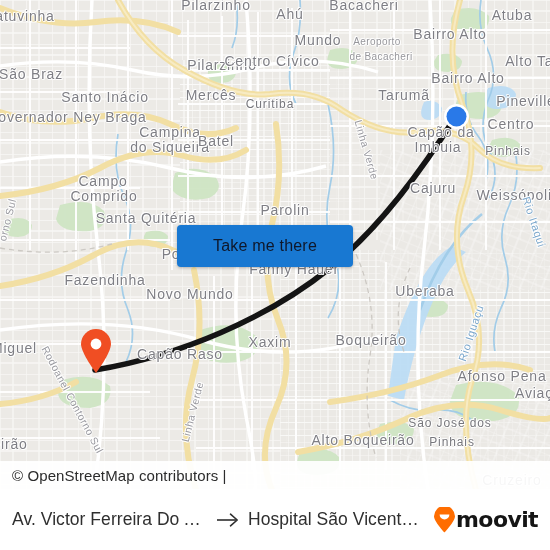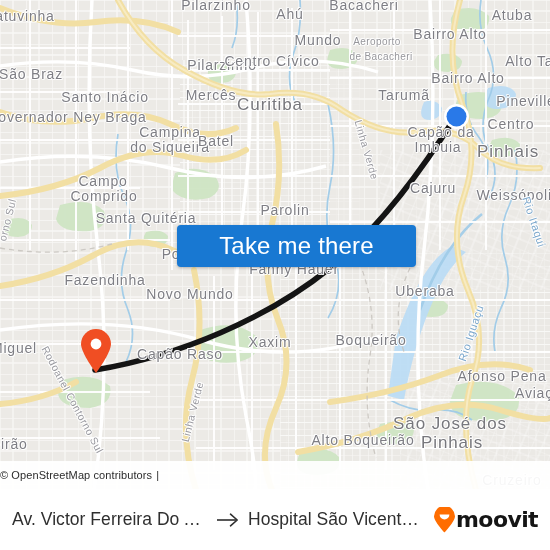--- a/index.html
+++ b/index.html
@@ -35,21 +35,21 @@
     white-space: pre;
     line-height: 1.12;
     text-shadow:
        1px 0 0 rgba(255,255,255,.85), -1px 0 0 rgba(255,255,255,.85),
        0 1px 0 rgba(255,255,255,.85), 0 -1px 0 rgba(255,255,255,.85),
        1px 1px 0 rgba(255,255,255,.85), -1px -1px 0 rgba(255,255,255,.85);
     transform: translate(-50%, -50%);
     pointer-events: none;
   }
   .map-label.city {
-    font-size: 17px;
+    font-size: 12px;
     color: #77777c;
     letter-spacing: 0.9px;
   }
   .map-label.town {
     font-size: 14px;
     color: #7e7e84;
     letter-spacing: 0.8px;
   }
   .map-label.small {
     font-size: 10px;
@@ -69,42 +69,42 @@
 
   
   .marker { position: absolute; pointer-events: auto; }
   #origin-pin { left: 79px; top: 328px; width: 34px; height: 46px; }
   #dest-dot   { left: 443px; top: 103px; width: 27px; height: 27px; }
 
   
   #take-me-there {
     position: absolute;
     left: 177px; top: 225px;
-    width: 239px; height: 42px;
+    width: 176px; height: 42px;
     background: #1878d2;
     border: none;
     border-radius: 4px;
-    color: #ffffff;
+    color: #0f172a;
     font-family: "Liberation Sans", sans-serif;
-    font-size: 24px;
+    font-size: 16px;
     letter-spacing: 0.2px;
     cursor: pointer;
     box-shadow: 0 1px 3px rgba(0,0,0,.25);
     display: flex; align-items: center; justify-content: center;
   }
 
   
   #attribution {
     position: absolute;
     left: 0; top: 461px;
     width: 550px; height: 28px;
     background: rgba(255,255,255,.93);
     display: flex; align-items: center;
-    padding-left: 0;
-    font-size: 11px;
+    padding-left: 12px;
+    font-size: 15px;
     color: #2c2c2c;
     letter-spacing: 0.1px;
     white-space: nowrap;
   }
   #attribution .sep { padding: 0 4px; }
 
   
   #footer {
     position: absolute;
     left: 0; top: 489px;

